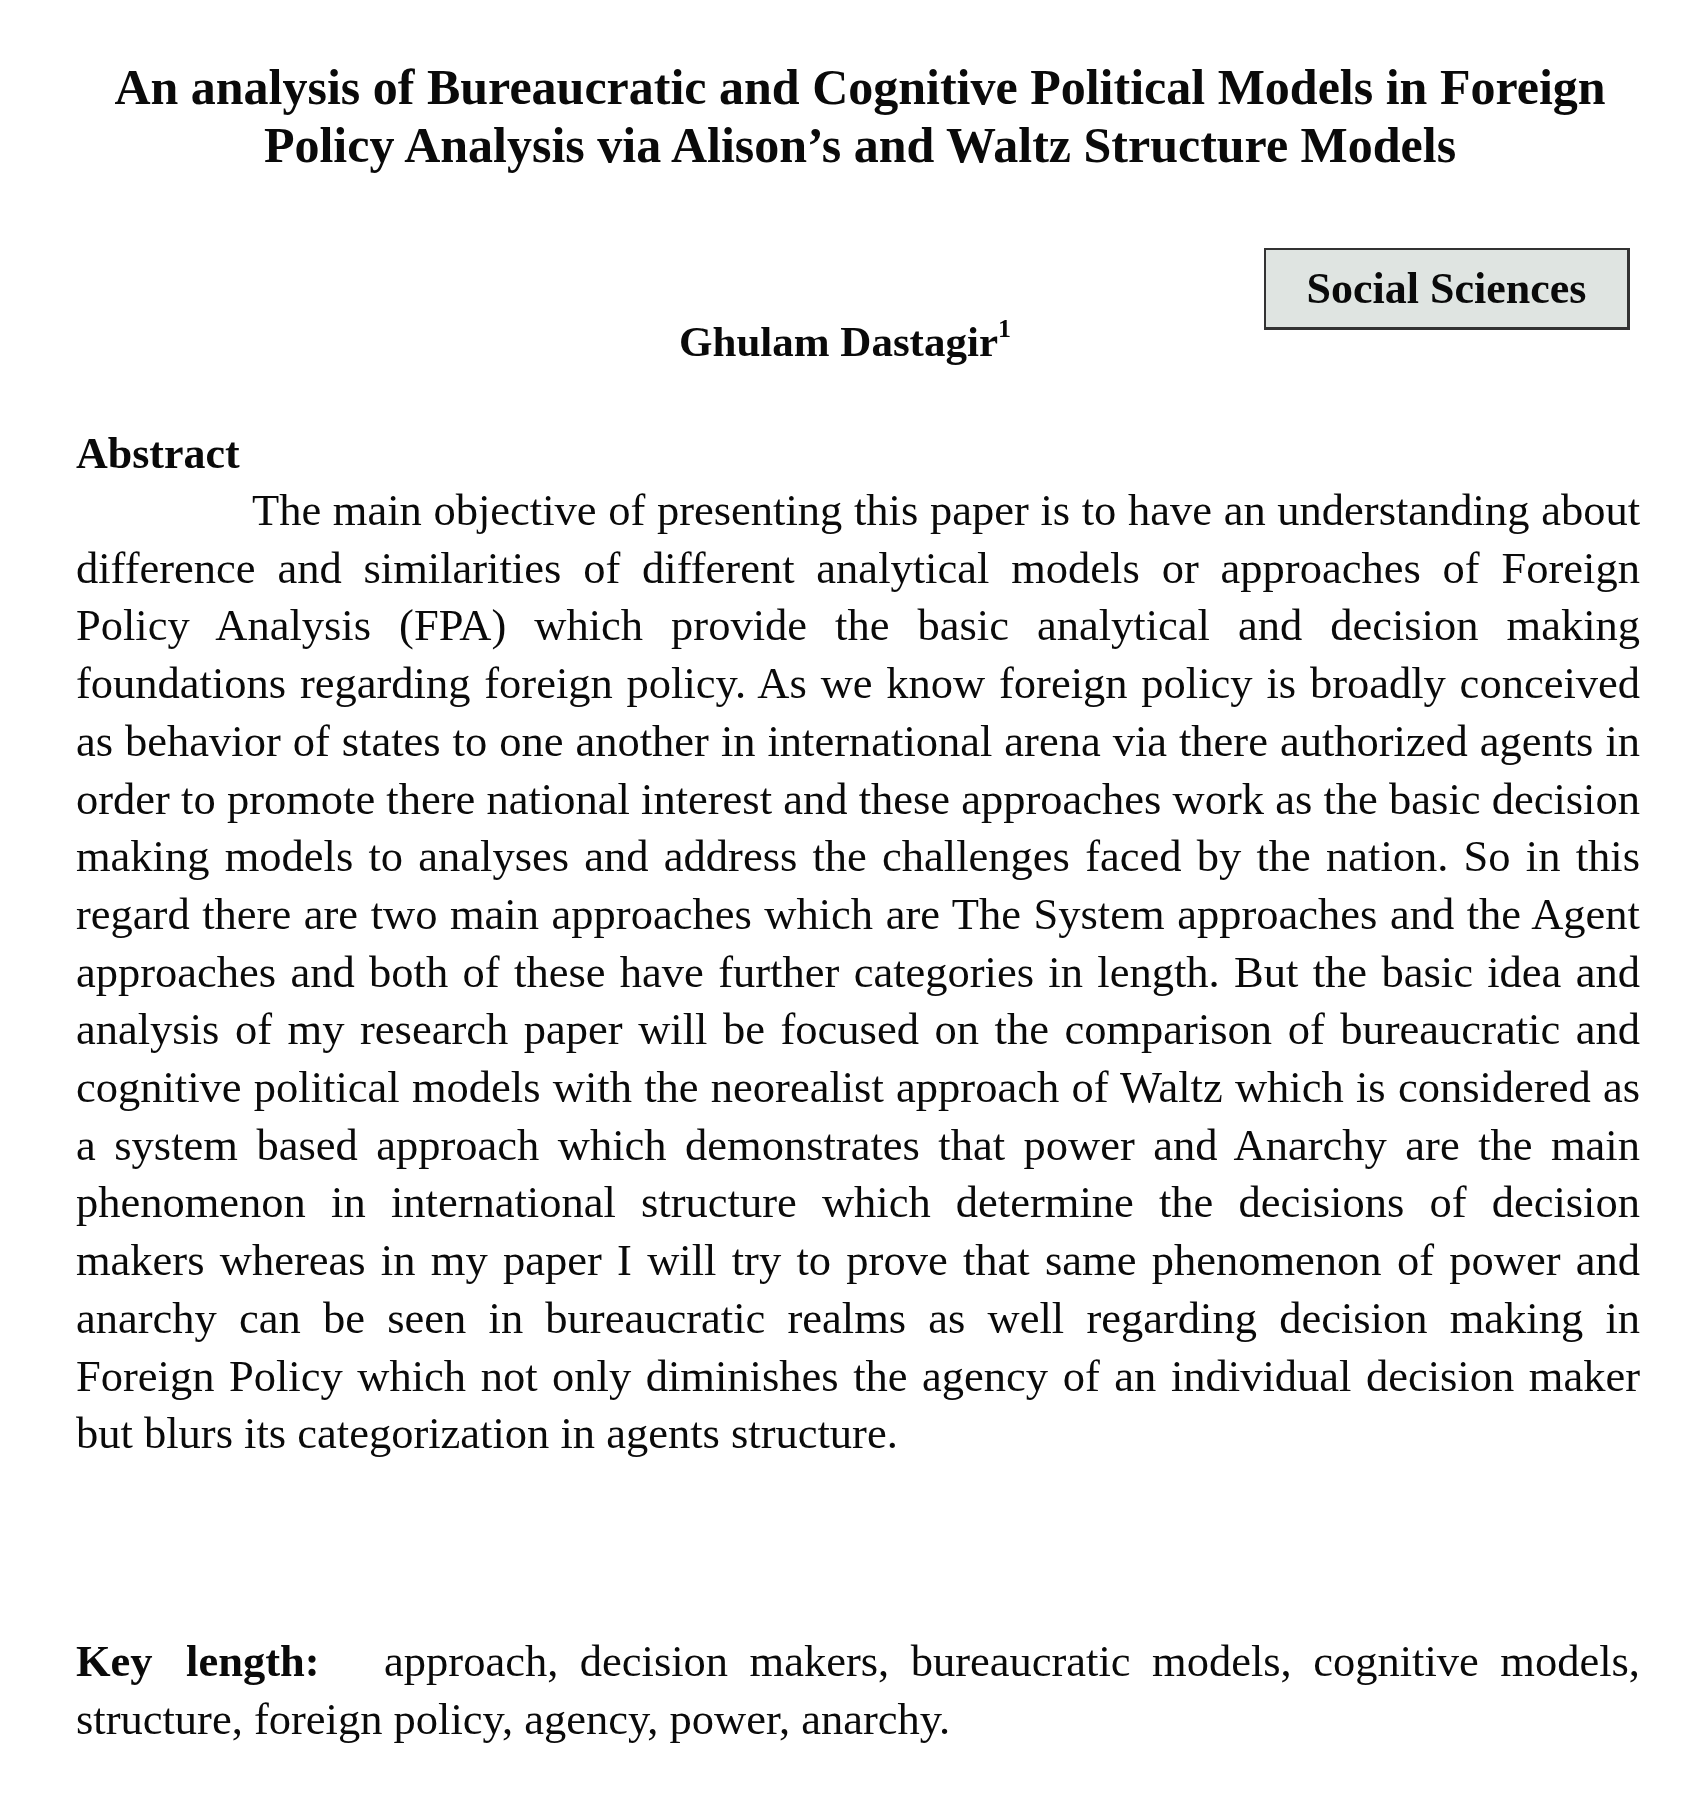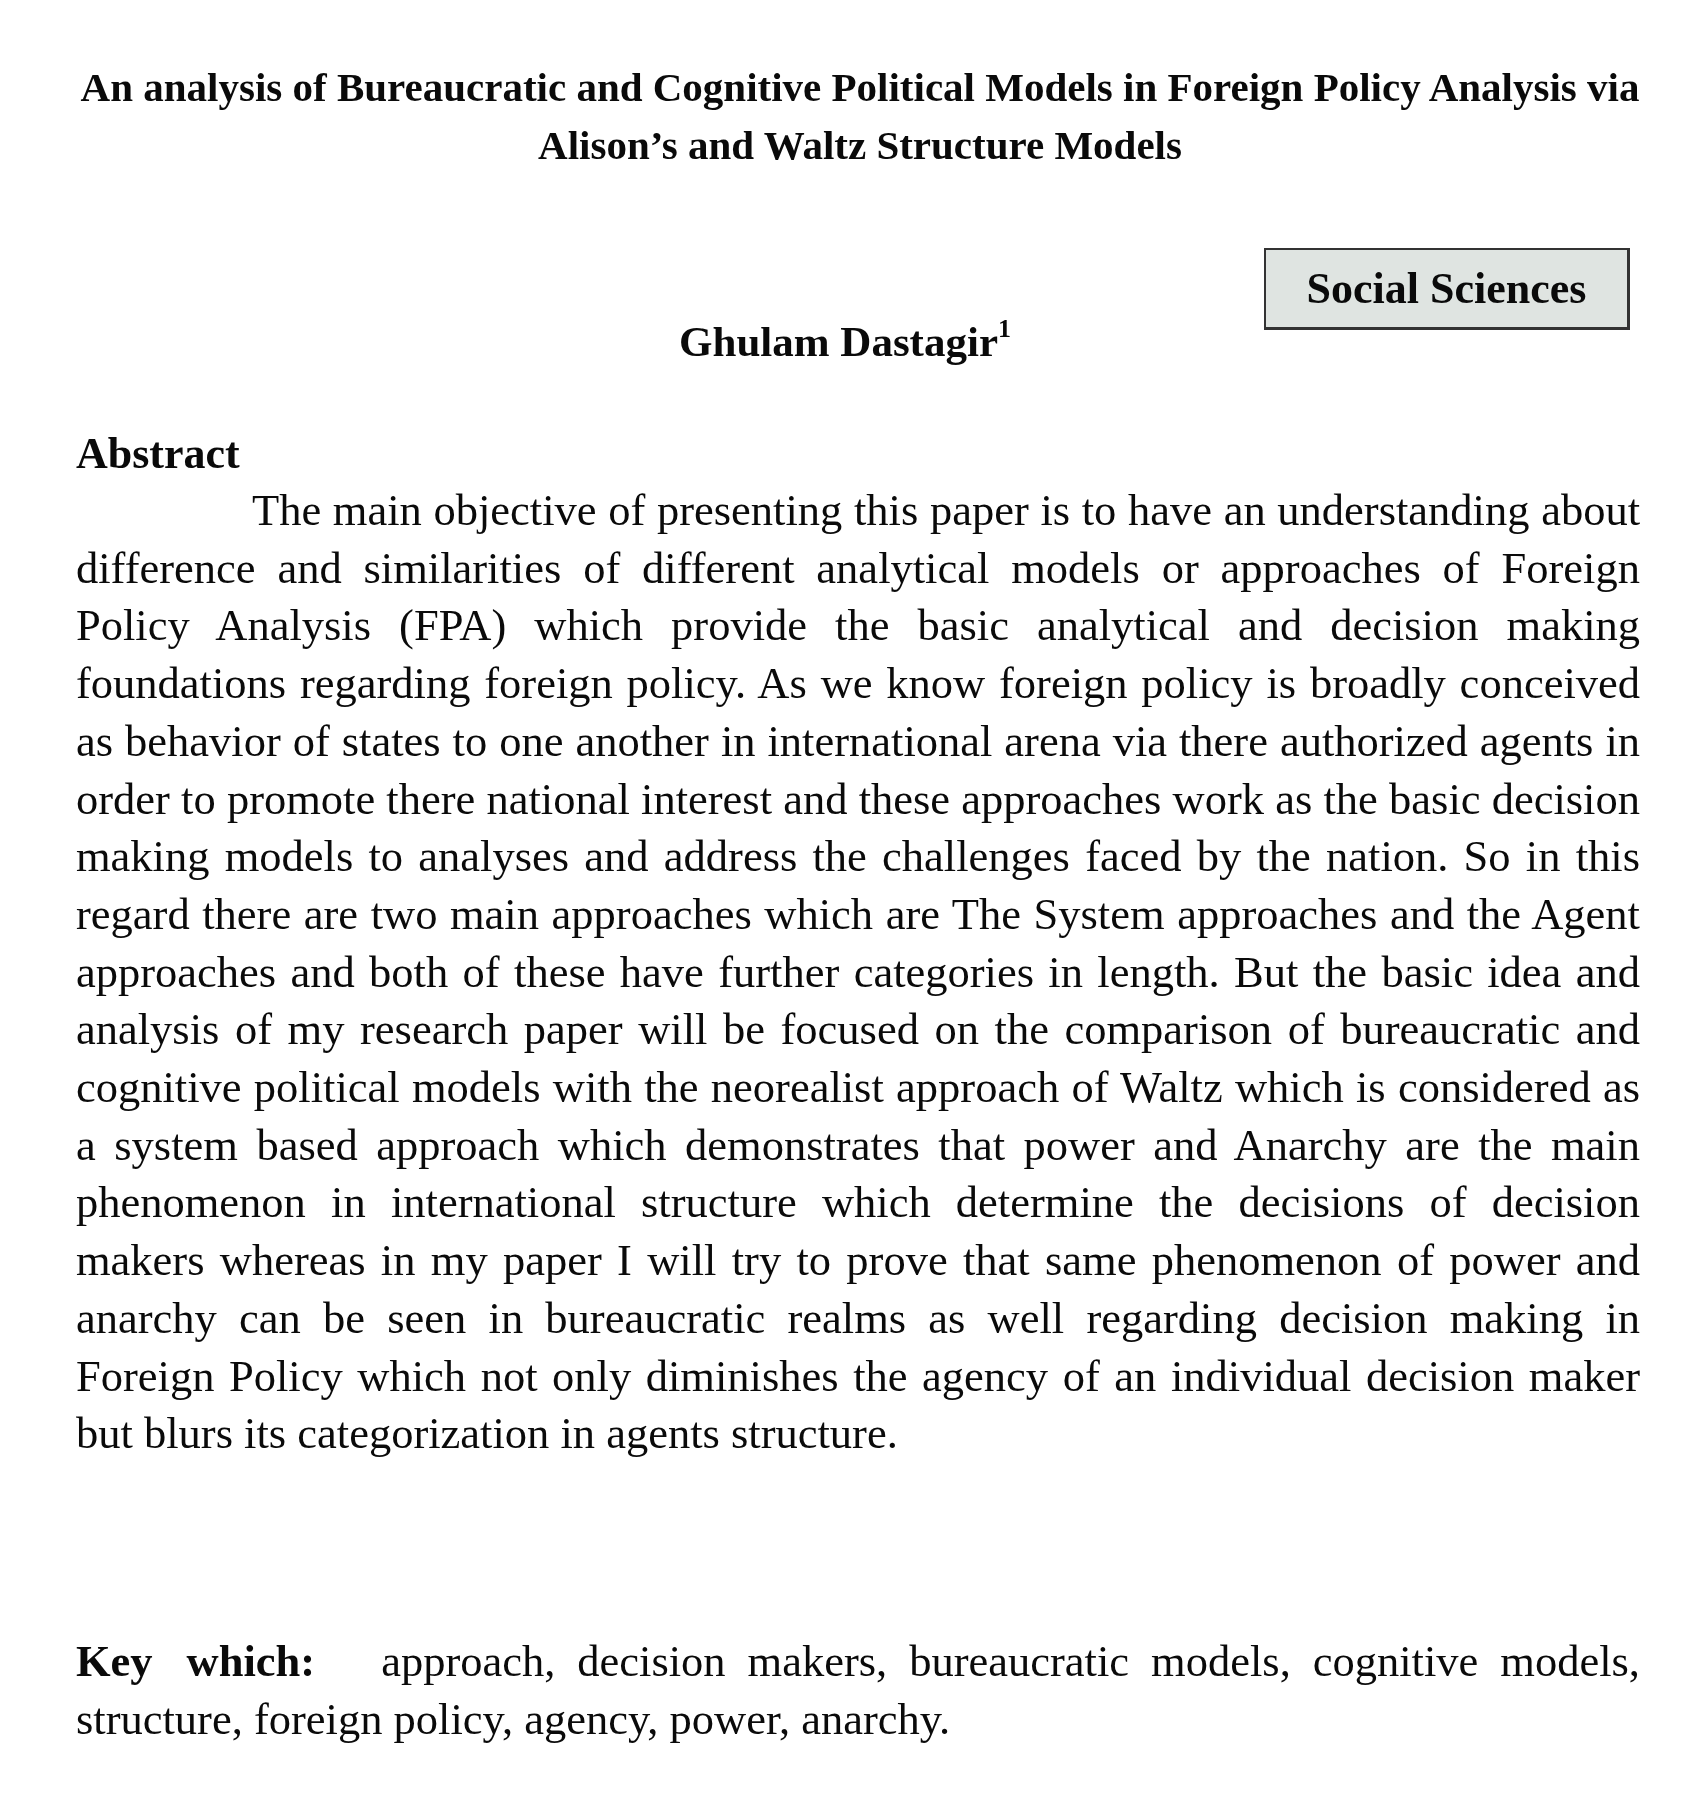--- a/index.html
+++ b/index.html
@@ -2,21 +2,21 @@
 <html><head>
 <meta charset="utf-8">
 <style>
   html, body { margin: 0; padding: 0; background: #ffffff; }
   body {
     width: 1706px; height: 1805px; position: relative; overflow: hidden;
     font-family: "Liberation Serif", "DejaVu Serif", serif; color: #0a0a0a;
   }
   .title {
     position: absolute; left: 60px; top: 58px; width: 1600px;
-    text-align: center; font-weight: bold; font-size: 41px; line-height: 58px;
+    text-align: center; font-weight: bold; font-size: 50px; line-height: 58px;
   }
   .badge {
     position: absolute; left: 1264px; top: 248px; width: 366px; height: 82px;
     background: #dfe4e1; border: 2px solid #333; border-bottom-width: 3px; border-right-width: 3px;
     box-sizing: border-box; display: flex; align-items: center; justify-content: center;
     font-weight: bold; font-size: 44px;
   }
   .author {
     position: absolute; left: 0; top: 317px; width: 1690px; text-align: center;
     font-weight: bold; font-size: 43px;
@@ -47,15 +47,15 @@
 
 <div class="author">
   <span>Ghulam Dastagir</span><sup>1</sup>
 </div>
 
 <div class="abstract-heading">Abstract</div>
 
 <p class="abstract-body">The main objective of presenting this paper is to have an understanding about difference and similarities of different analytical models or approaches of Foreign Policy Analysis (FPA) which provide the basic analytical and decision making foundations regarding foreign policy. As we know foreign policy is broadly conceived as behavior of states to one another in international arena via there authorized agents in order to promote there national interest and these approaches work as the basic decision making models to analyses and address the challenges faced by the nation.  So in this regard there are two main approaches which are The System approaches and the Agent approaches and both of these have further categories in length. But the basic idea and analysis of my research paper will be focused on the comparison of bureaucratic and cognitive political models with the neorealist approach of Waltz  which is considered as a system based approach which demonstrates that power and Anarchy are the main phenomenon in international structure which determine the decisions of decision makers whereas in my paper I will try to prove that same phenomenon of power and anarchy can be seen in bureaucratic realms as well regarding decision making in Foreign Policy which not only diminishes the agency of an individual decision maker but blurs its categorization in agents structure.</p>
 
 <p class="keywords">
-  <span class="kw-label">Key which:</span>&nbsp;&nbsp;
+  <span class="kw-label">Key length:</span>&nbsp;&nbsp;
   <span>approach, decision makers, bureaucratic models, cognitive models, structure, foreign policy, agency, power, anarchy.</span>
 </p>
 
 </body></html>

